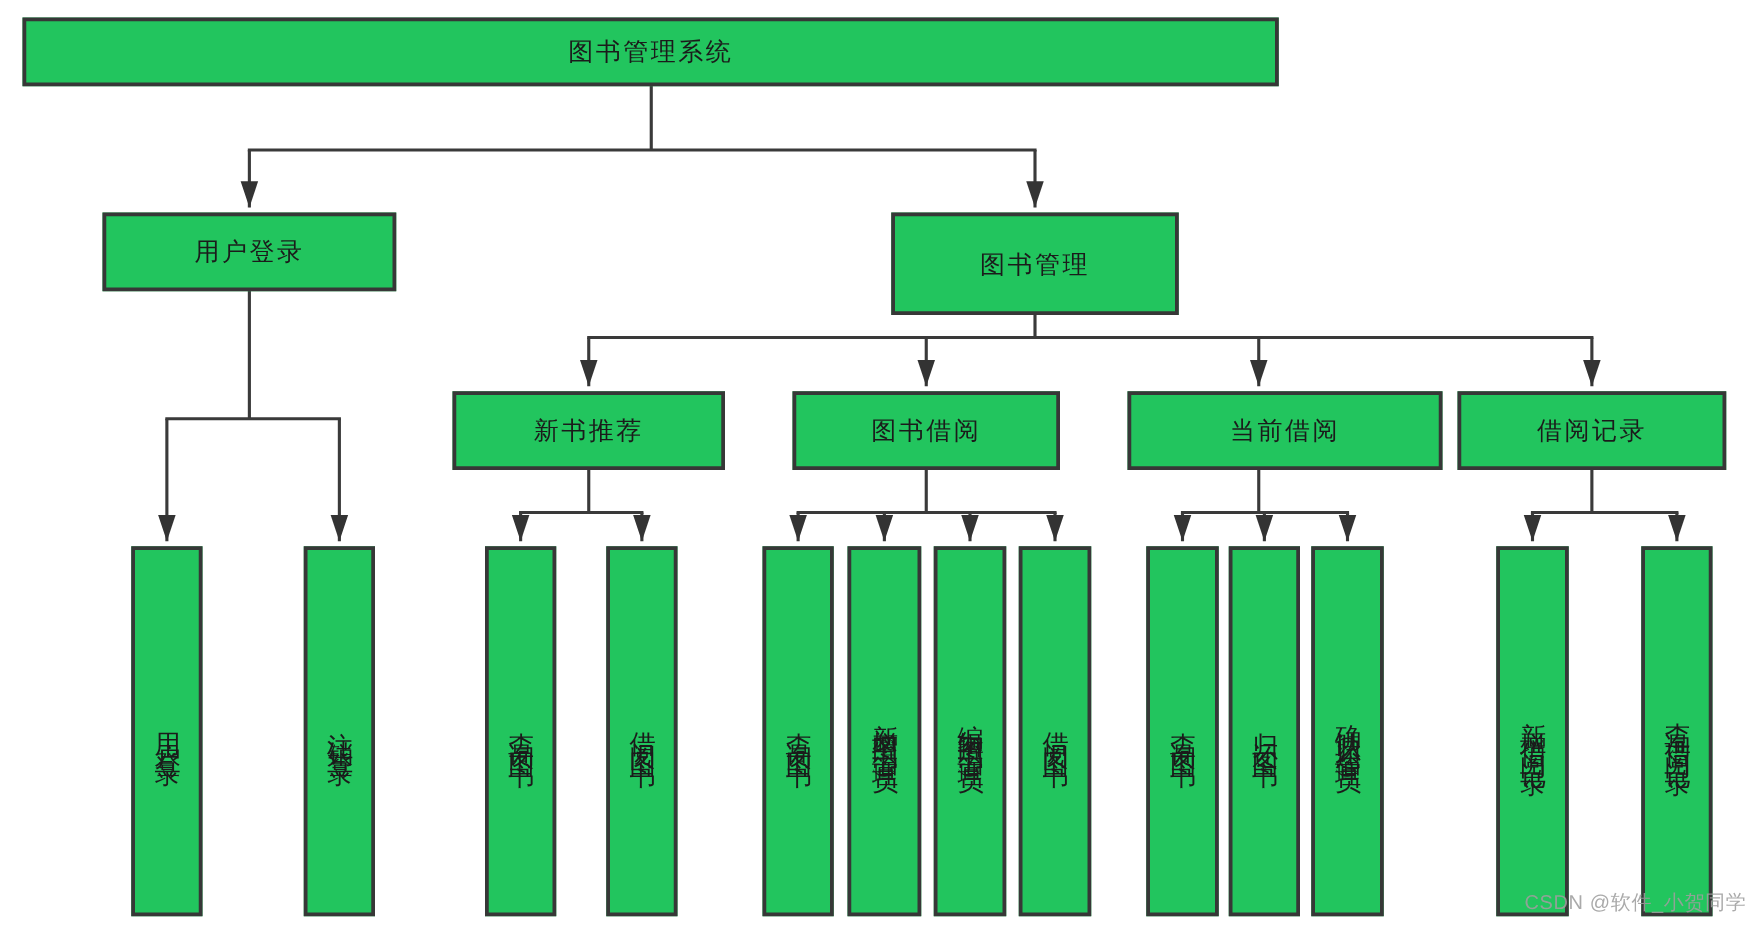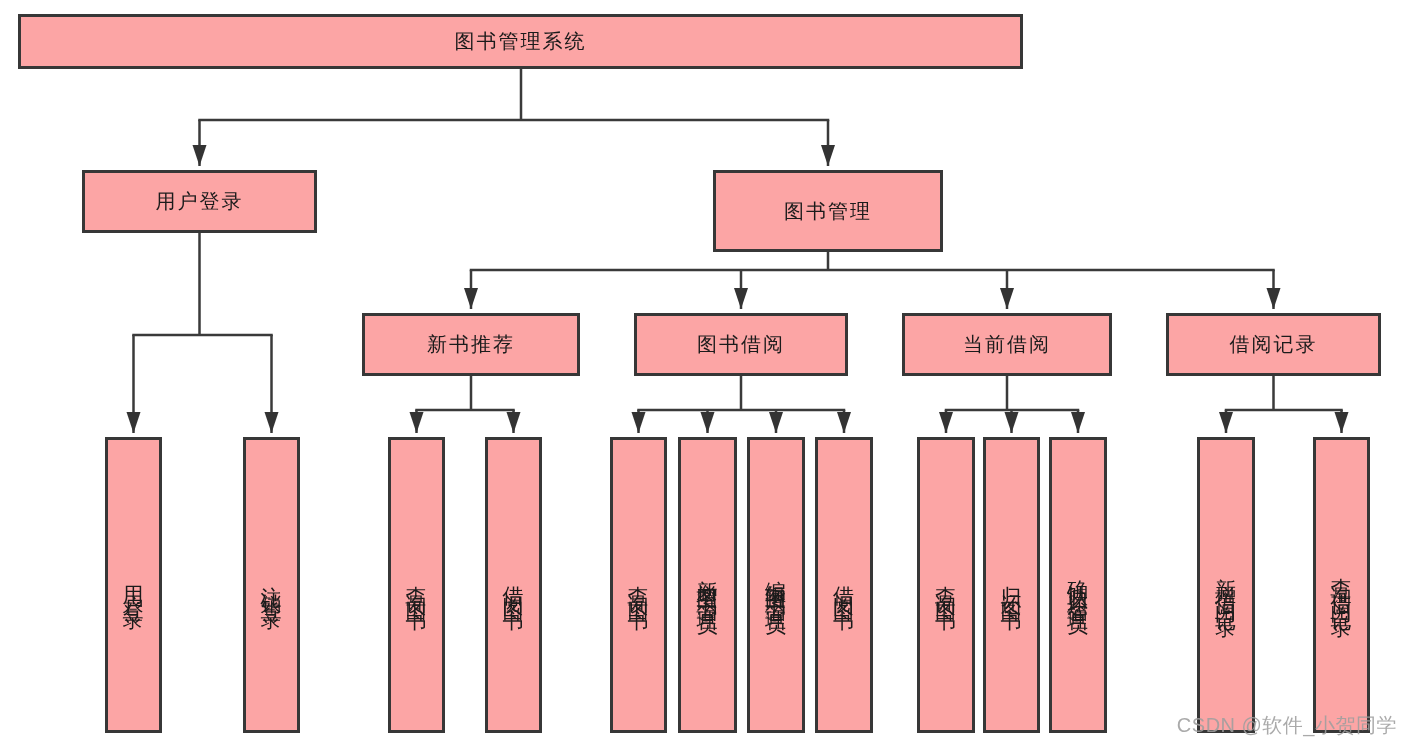--- a/index.html
+++ b/index.html
@@ -28,21 +28,21 @@
     stroke-linecap: square;
   }
   .arrowline {
     fill: none;
     stroke: #3a3a3a;
     stroke-width: 2.5;
   }
   .box {
     position: absolute;
     box-sizing: border-box;
-    background: #fca5a5;
+    background: #22c55e;
     border: 3px solid #373737;
     display: flex;
     align-items: center;
     justify-content: center;
     color: #1b1b1b;
     z-index: 2;
   }
   .hbox {
     font-size: 20px;
     letter-spacing: 2px;
@@ -54,21 +54,21 @@
     font-size: 21px;
     line-height: 1;
     letter-spacing: 8px;
     white-space: nowrap;
   }
   .watermark {
     position: absolute;
     right: 8px;
     top: 712px;
     z-index: 3;
-    font-size: 20px;
+    font-size: 16px;
     letter-spacing: 0.5px;
     color: rgba(158, 158, 158, 0.88);
     white-space: nowrap;
   }
 </style>
 </head>
 <body>
 
 <div class="stage">
 
@@ -123,21 +123,21 @@
   <div class="box hbox" style="left:713px; top:170px; width:230px; height:82px;">
     <span>图书管理</span>
   </div>
 
   <div class="box hbox" style="left:634px; top:313px; width:214px; height:63px;">
     <span>图书借阅</span>
   </div>
   <div class="box hbox" style="left:362px; top:313px; width:218px; height:63px;">
     <span>新书推荐</span>
   </div>
-  <div class="box hbox" style="left:902px; top:313px; width:210px; height:63px;">
+  <div class="box hbox" style="left:902px; top:313px; width:252px; height:63px;">
     <span>当前借阅</span>
   </div>
   <div class="box hbox" style="left:1166px; top:313px; width:215px; height:63px;">
     <span>借阅记录</span>
   </div>
 
   <div class="box vbox" style="left:105px; top:437px; width:57px; height:296px;">
     <span class="vtext">用户登录</span>
   </div>
   <div class="box vbox" style="left:243px; top:437px; width:57px; height:296px;">

